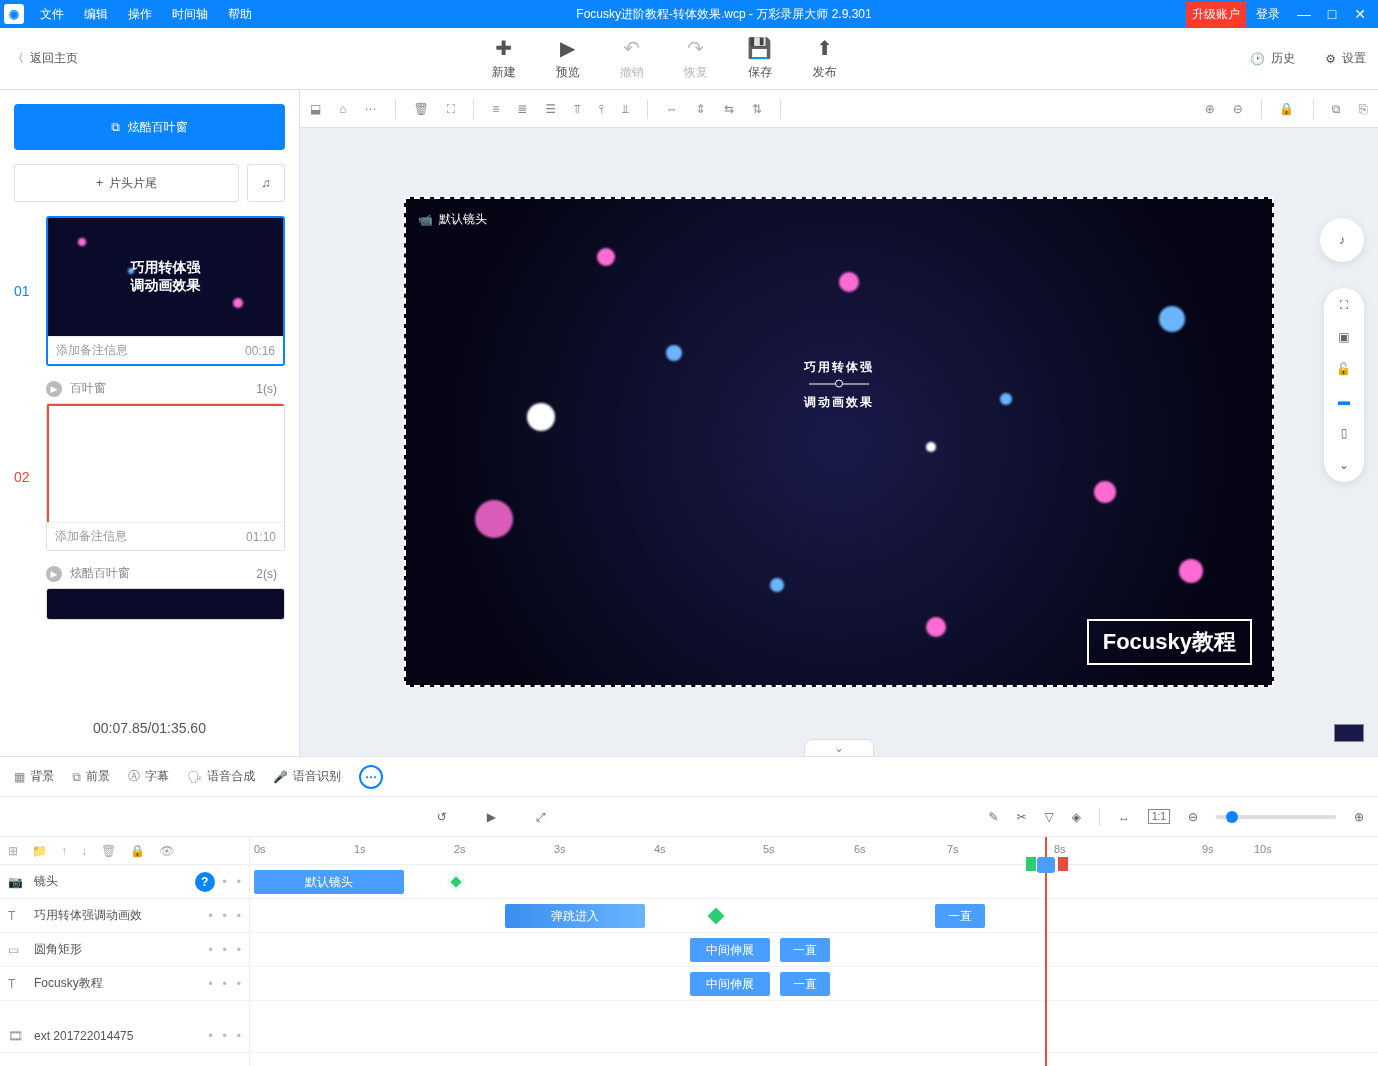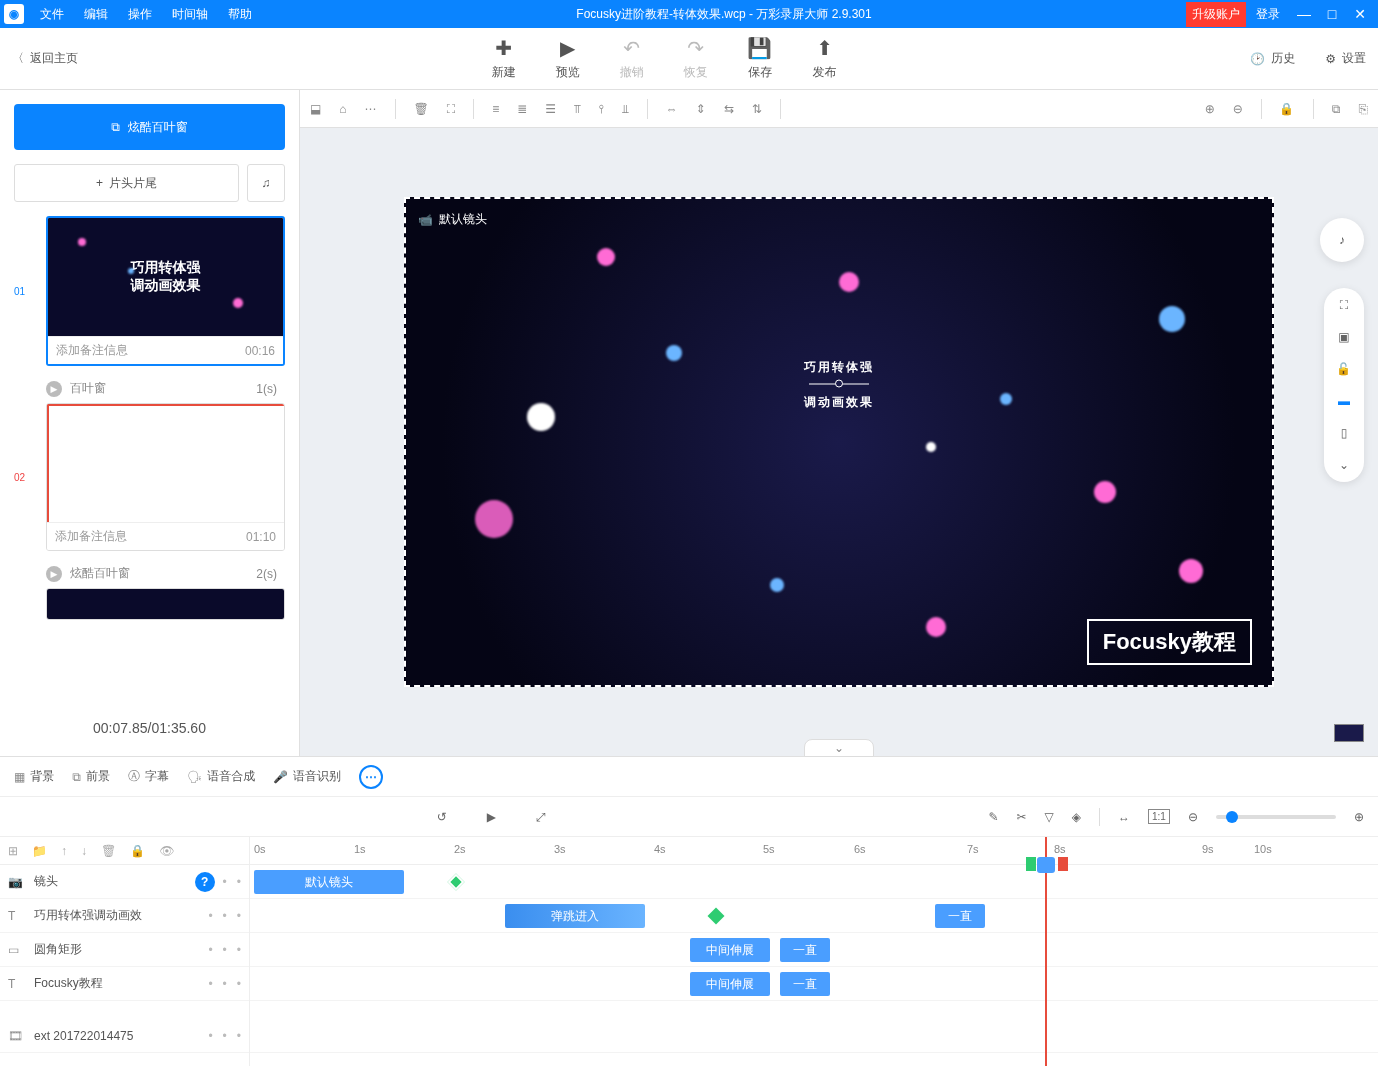--- a/index.html
+++ b/index.html
@@ -20,21 +20,21 @@
 .toolbar-right{display:flex;gap:30px;color:#555}
 .tool-btn-r{display:flex;align-items:center;gap:6px;font-size:13px}
 .workspace{flex:1;display:flex;min-height:0}
 .leftpanel{width:300px;background:#fff;border-right:1px solid #e0e0e0;display:flex;flex-direction:column;padding:14px}
 .record-btn{background:#0a84ff;color:#fff;height:46px;border-radius:4px;display:flex;align-items:center;justify-content:center;font-size:15px;gap:8px}
 .headtail-row{display:flex;gap:8px;margin-top:14px}
 .headtail-btn{flex:1;height:38px;border:1px solid #ddd;border-radius:3px;display:flex;align-items:center;justify-content:center;gap:6px;color:#555}
 .music-btn{width:38px;height:38px;border:1px solid #ddd;border-radius:3px;display:flex;align-items:center;justify-content:center;color:#555}
 .scene-list{flex:1;overflow:auto;margin-top:14px}
 .scene-item{display:flex;gap:8px;margin-bottom:8px}
-.scene-num{width:24px;color:#0a84ff;font-size:10px;display:flex;align-items:center}
+.scene-num{width:24px;color:#0a84ff;font-size:14px;display:flex;align-items:center}
 .scene-num.gray{color:#ef4444}
 .scene-card{flex:1;border:1px solid #ddd;border-radius:3px;overflow:hidden}
 .scene-card.active{border:2px solid #0a84ff}
 .scene-thumb{height:118px;background:#0a0a2a;position:relative;color:#fff;display:flex;flex-direction:column;align-items:center;justify-content:center}
 .scene-thumb.blank{background:#fff;border-top:2px solid #e74c3c;border-left:2px solid #e74c3c;position:relative}
 .scene-note{height:28px;display:flex;align-items:center;justify-content:space-between;padding:0 8px;color:#999;background:#fff;border-top:1px solid #eee}
 .scene-trans{display:flex;align-items:center;gap:8px;padding:6px 8px;color:#888;font-size:13px}
 .scene-trans .play-ic{width:16px;height:16px;border-radius:50%;background:#bbb;display:flex;align-items:center;justify-content:center;color:#fff;font-size:9px}
 .scene-trans .dur{margin-left:auto}
 .timecounter{text-align:center;color:#555;padding:6px 0;font-size:14px}
@@ -389,21 +389,21 @@
     </div>
     <div class="tl-tracks">
       <div class="tl-ruler">
         <span class="tick" style="left:4px">0s</span>
         <span class="tick" style="left:104px">1s</span>
         <span class="tick" style="left:204px">2s</span>
         <span class="tick" style="left:304px">3s</span>
         <span class="tick" style="left:404px">4s</span>
         <span class="tick" style="left:513px">5s</span>
         <span class="tick" style="left:604px">6s</span>
-        <span class="tick" style="left:717px">7s</span>
+        <span class="tick" style="left:697px">7s</span>
         <span class="tick" style="left:804px">8s</span>
         <span class="tick" style="left:952px">9s</span>
         <span class="tick" style="left:1004px">10s</span>
         <div class="marker green" style="left:776px"></div>
         <div class="marker red" style="left:808px"></div>
       </div>
       <div class="tl-row">
         <div class="tl-clip blue" style="left:4px;width:150px">默认镜头</div>
         <span class="diamond" style="left:200px;border:2px solid #fff"></span>
       </div>

